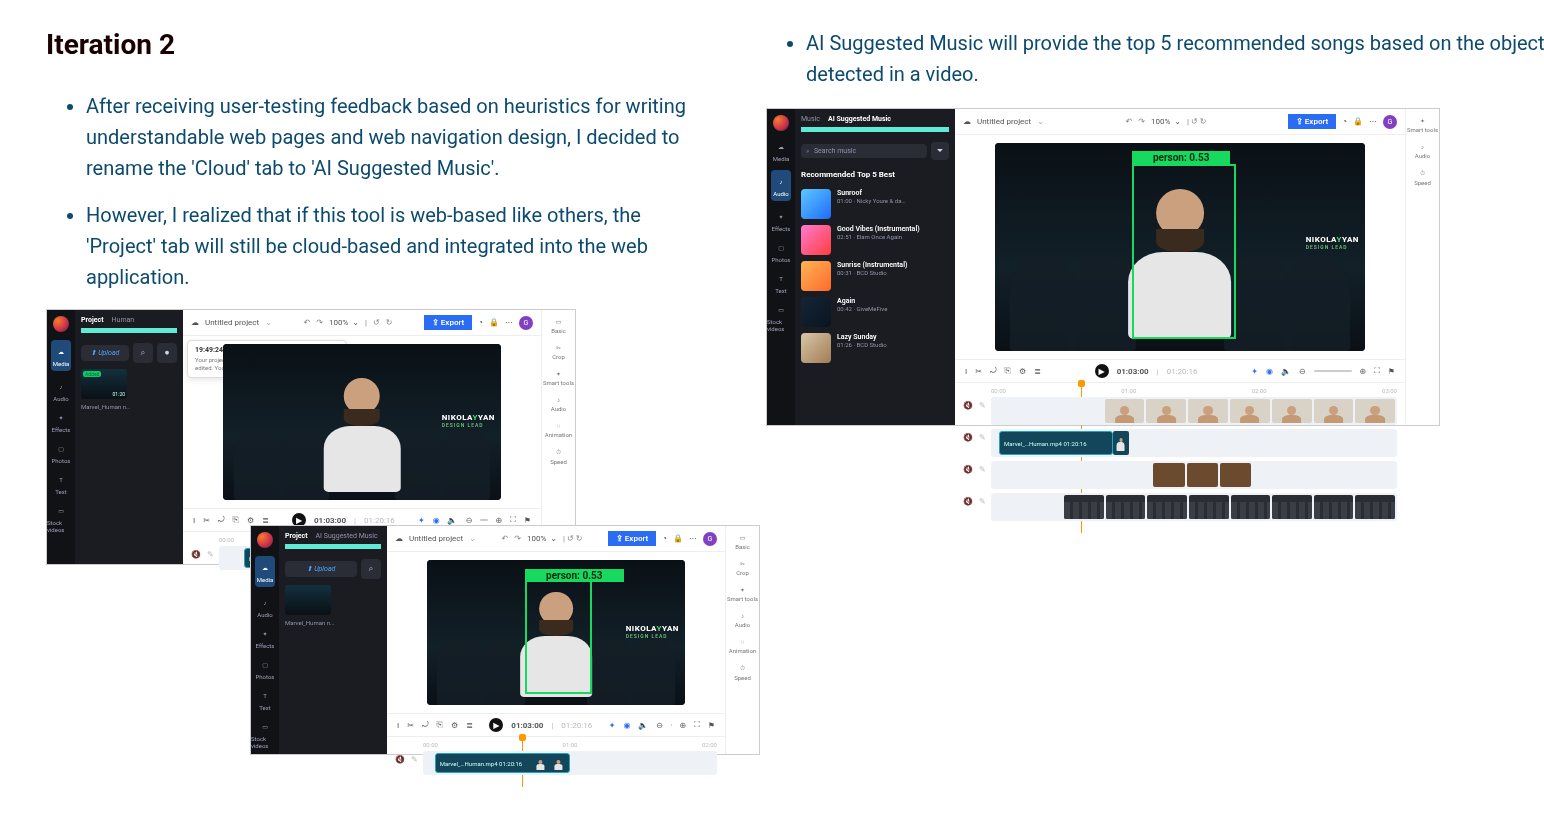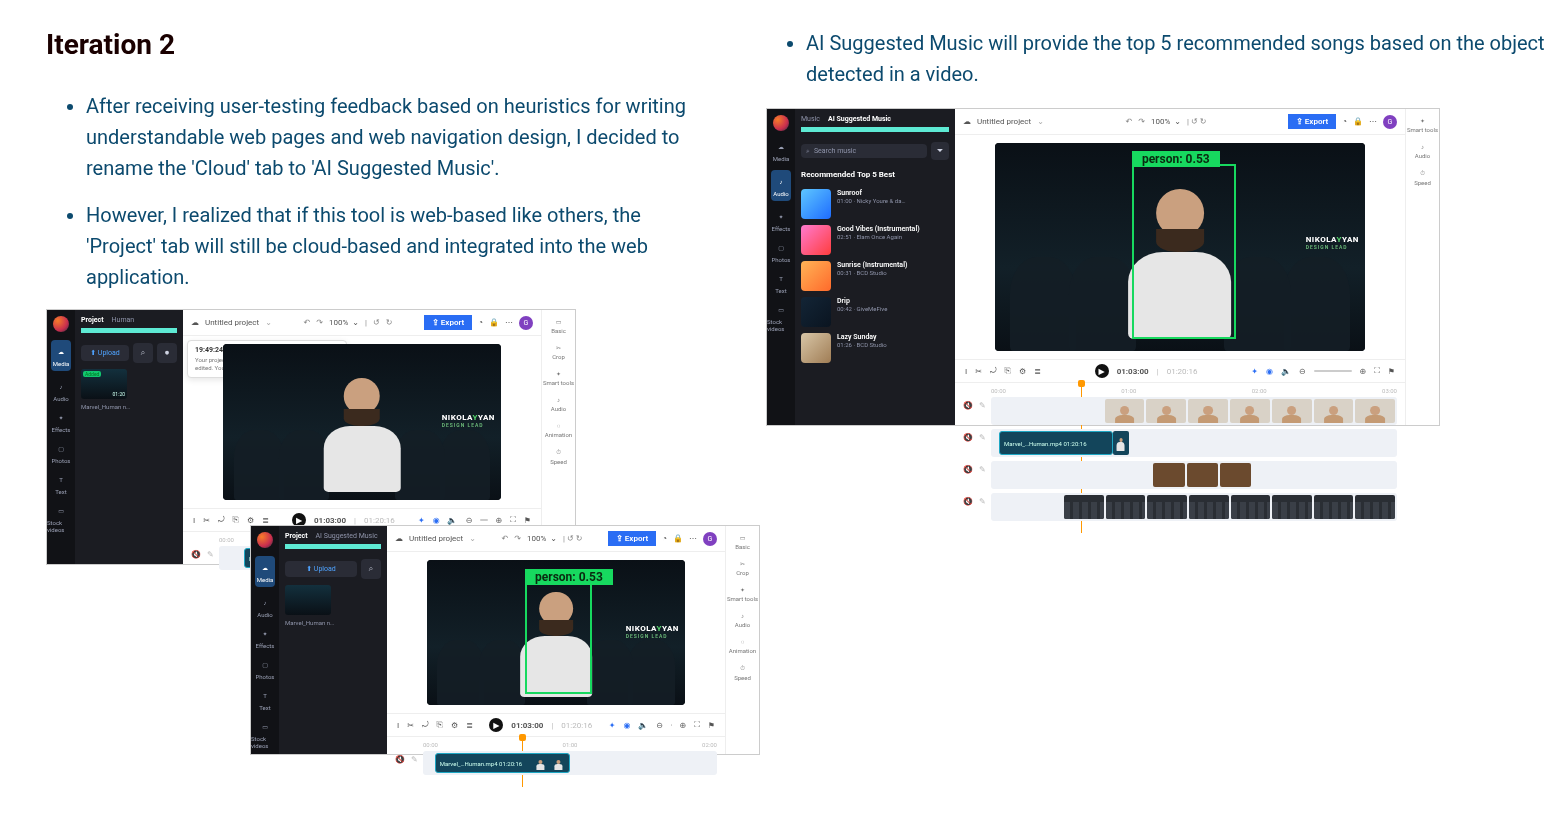--- a/index.html
+++ b/index.html
@@ -20,21 +20,21 @@
   .editor-mock .far-rail .ritem.active{color:#fff;background:#1f4a7a;border-radius:4px;padding:4px 2px;}
   .editor-mock .far-rail .ritem .ic{width:14px;height:14px;display:flex;align-items:center;justify-content:center;}
   .editor-mock .panel { width: 108px; background: #1b1c22; color:#cfd3e2; padding:6px 6px; display:flex;flex-direction:column;gap:6px;}
   .editor-mock .panel.wide{width:160px;}
   .editor-mock .panel .tabs{display:flex;gap:8px;font-size:7px;color:#8f94aa;border-bottom:5px solid #5eead4;padding-bottom:4px;margin-bottom:4px;}
   .editor-mock .panel .tabs .tab{cursor:pointer;}
   .editor-mock .panel .tabs .tab.active{color:#fff;font-weight:700;}
   .editor-mock .panel .search-row{display:flex;gap:4px;align-items:center;}
   .editor-mock .panel .search-row .search{flex:1;background:#2a2c36;border-radius:4px;padding:3px 5px;color:#8f94aa;font-size:7px;display:flex;align-items:center;gap:4px;}
   .editor-mock .panel .search-row .filter{width:18px;height:18px;background:#2a2c36;border-radius:4px;display:flex;align-items:center;justify-content:center;color:#cfd3e2;}
-  .editor-mock .panel .pill-btn{background:#2a2c36;color:#4fa3ff;border-radius:4px;padding:4px 6px;text-align:center;font-size:7px;cursor:pointer;}
+  .editor-mock .panel .pill-btn{background:#2a2c36;color:#4fa3ff;border-radius:4px;padding:4px 6px;text-align:center;font-size:7px;cursor:pointer;font-style:italic;}
   .editor-mock .panel .icon-btn{width:20px;height:20px;background:#2a2c36;border-radius:4px;display:flex;align-items:center;justify-content:center;color:#cfd3e2;}
   .editor-mock .panel .thumb{width:46px;height:30px;background:#333;border-radius:3px;display:inline-block;}
   .editor-mock .panel .caption{font-size:6px;color:#8f94aa;margin-top:2px;}
   .editor-mock .panel .heading{font-size:8px;font-weight:700;color:#fff;margin:4px 0;}
   .editor-mock .panel .song{display:flex;gap:6px;align-items:flex-start;margin-bottom:6px;}
   .editor-mock .panel .song .sthumb{width:30px;height:30px;border-radius:4px;flex:none;}
   .editor-mock .panel .song .meta .st{font-size:7px;color:#fff;font-weight:600;}
   .editor-mock .panel .song .meta .sb{font-size:6px;color:#8f94aa;}
   .editor-mock .main { flex:1; background:#fff; display:flex; flex-direction:column; }
   .editor-mock .topbar{display:flex;align-items:center;gap:6px;padding:5px 8px;border-bottom:1px solid #eee;font-size:8px;color:#555;}
@@ -48,21 +48,21 @@
   .editor-mock .video .crowd{position:absolute;inset:0;background:linear-gradient(#0a1016 0%,#122028 60%,#0a1016 100%);}
   .editor-mock .video .pblob{position:absolute;bottom:0;width:18%;height:45%;background:rgba(20,30,38,.9);border-radius:40% 40% 5% 5%;}
   .editor-mock .video .center-person{position:absolute;left:50%;bottom:0;transform:translateX(-50%);width:34%;height:78%;}
   .editor-mock .video .center-person .head{width:38%;aspect-ratio:1;border-radius:50%;background:#caa07f;margin:0 auto;}
   .editor-mock .video .center-person .beard{width:38%;height:14%;background:#3b2a1e;margin:-6% auto 0;border-radius:0 0 46% 46%;}
   .editor-mock .video .center-person .torso{width:82%;height:54%;background:#e6e6e6;margin:0 auto;border-radius:34% 34% 6% 6%;}
   .editor-mock .video .wmark{position:absolute;right:6px;top:44%;font-size:8px;font-weight:800;color:#fff;letter-spacing:.5px;}
   .editor-mock .video .wmark .y{color:#55d06b;}
   .editor-mock .video .wmark .sub{display:block;font-size:5px;font-weight:600;color:#6fbf7c;letter-spacing:1px;}
   .editor-mock .video .detect-box{position:absolute;border:2px solid #17d95f;}
-  .editor-mock .video .detect-label{position:absolute;background:#17d95f;color:#0a2a10;font-size:12px;padding:1px 10px;font-weight:700;}
+  .editor-mock .video .detect-label{position:absolute;background:#17d95f;color:#0a2a10;font-size:10px;padding:1px 21px;font-weight:700;}
   .editor-mock .right-rail{width:34px;border-left:1px solid #eee;display:flex;flex-direction:column;align-items:center;gap:10px;padding:8px 0;color:#777;font-size:6px;}
   .editor-mock .right-rail .ric{display:flex;flex-direction:column;align-items:center;gap:2px;}
   .editor-mock .player-bar{display:flex;align-items:center;gap:8px;padding:4px 10px;border-top:1px solid #eee;font-size:8px;color:#555;}
   .editor-mock .player-bar .spacer{flex:1;}
   .editor-mock .player-bar .play{width:14px;height:14px;border-radius:50%;background:#111;color:#fff;display:flex;align-items:center;justify-content:center;}
   .editor-mock .player-bar .range{flex:1;max-width:70px;height:2px;background:#ccc;position:relative;border-radius:2px;}
   .editor-mock .timeline{border-top:1px solid #eee;padding:4px 8px 8px 36px;position:relative;}
   .editor-mock .timeline .ruler{display:flex;justify-content:space-between;font-size:6px;color:#bbb;margin-bottom:3px;}
   .editor-mock .timeline .track{height:24px;background:#eef1f6;border-radius:3px;margin-bottom:4px;position:relative;overflow:hidden;}
   .editor-mock .timeline .clip{position:absolute;top:2px;bottom:2px;background:#13455b;border:1px solid #1ea7c4;border-radius:3px;display:flex;align-items:center;gap:4px;padding:0 4px;color:#cfe;font-size:6px;}
@@ -484,21 +484,21 @@
               <div class="song">
                 <div class="sthumb" style="background:linear-gradient(135deg,#ffb457,#ff6a2b)"></div>
                 <div class="meta">
                   <div class="st">Sunrise (Instrumental)</div>
                   <div class="sb">00:31 · BCD Studio</div>
                 </div>
               </div>
               <div class="song">
                 <div class="sthumb" style="background:linear-gradient(135deg,#132536,#0a1420)"></div>
                 <div class="meta">
-                  <div class="st">Drip</div>
+                  <div class="st">Again</div>
                   <div class="sb">00:42 · GiveMeFive</div>
                 </div>
               </div>
               <div class="song">
                 <div class="sthumb" style="background:linear-gradient(135deg,#d8c6a7,#a07d55)"></div>
                 <div class="meta">
                   <div class="st">Lazy Sunday</div>
                   <div class="sb">01:26 · BCD Studio</div>
                 </div>
               </div>

